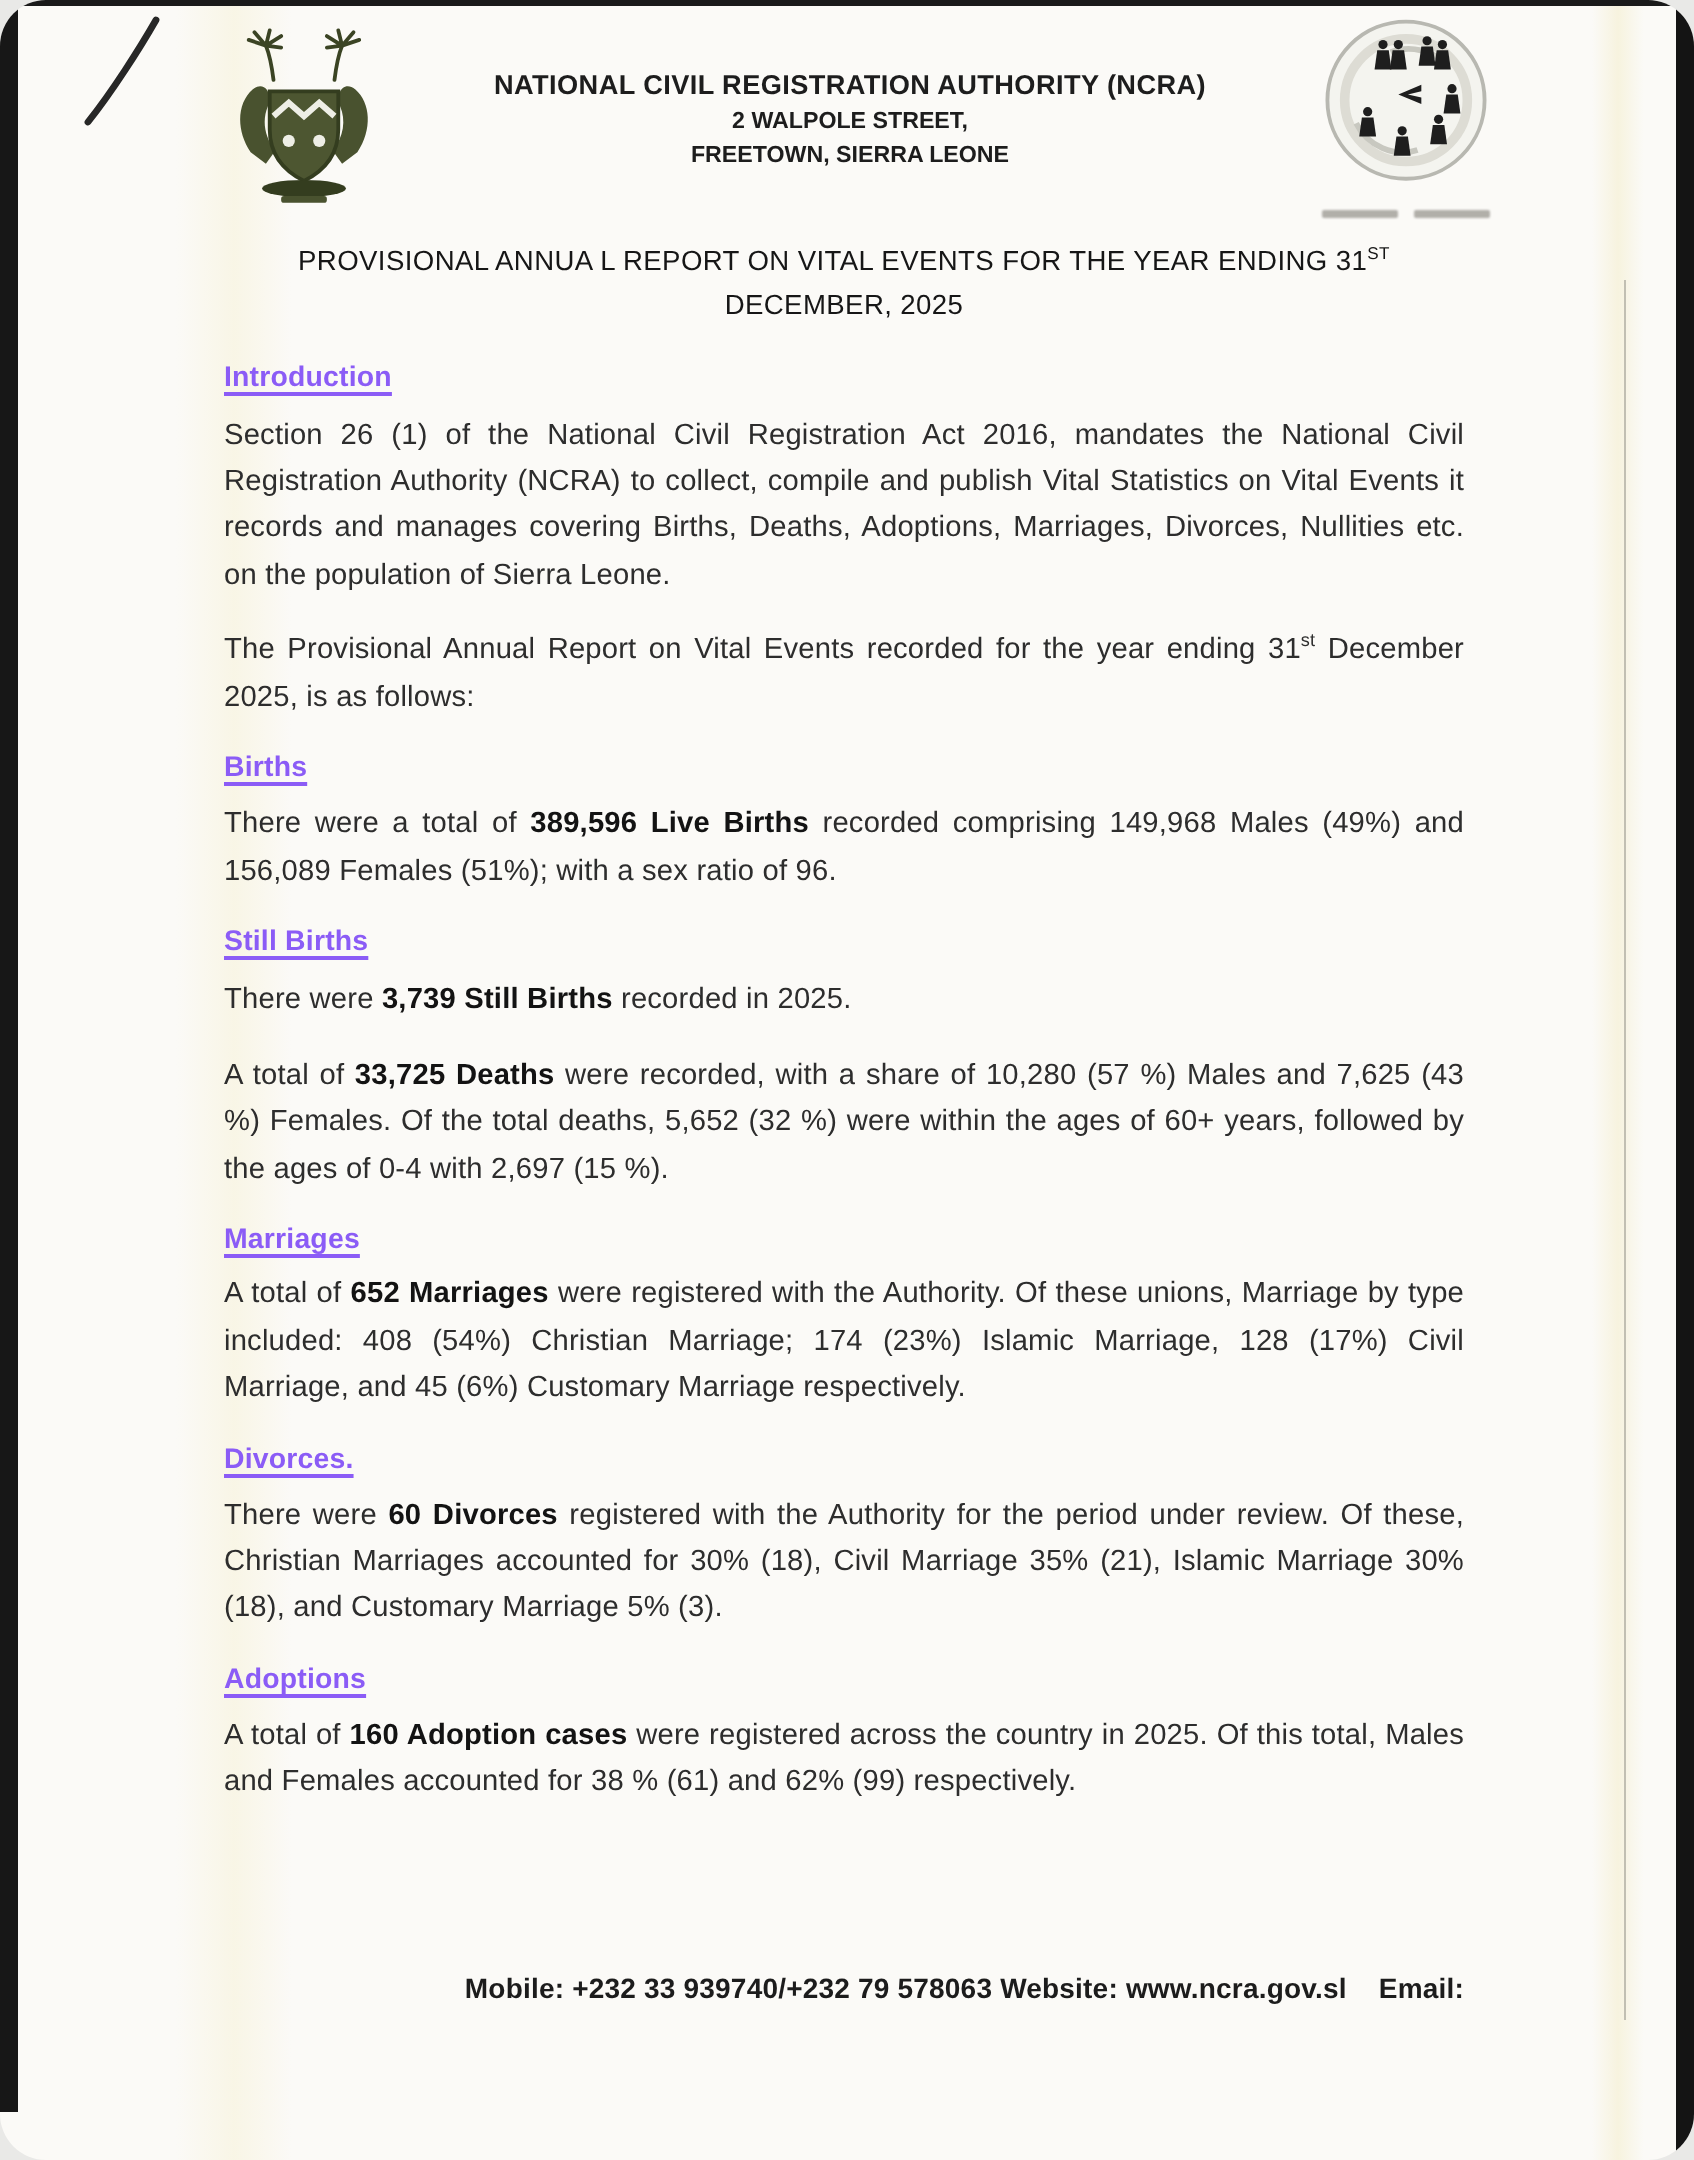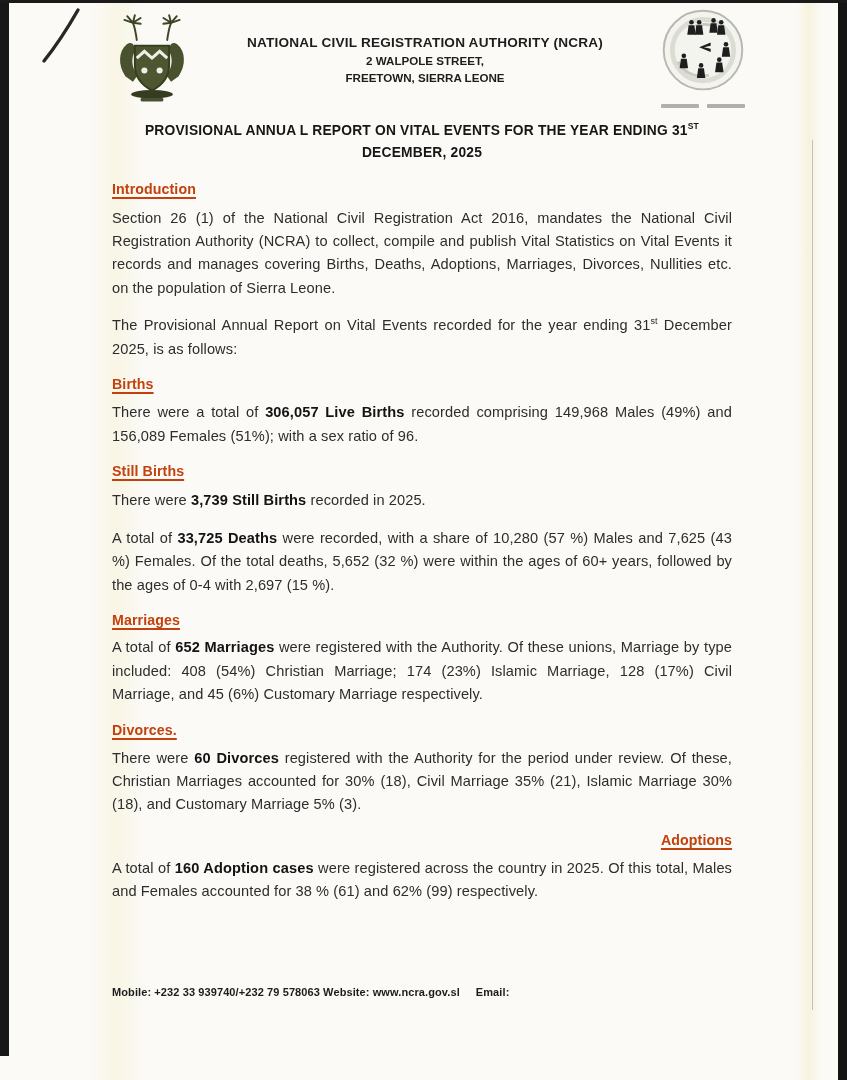--- a/index.html
+++ b/index.html
@@ -1,19 +1,19 @@
 <!DOCTYPE html>
 <html><head>
 <meta charset="utf-8">
 <style>
   html,body{margin:0;padding:0;background:#e9e9e7;}
   .scan{
     position:relative;width:847px;height:1080px;margin:0 auto;
     background:#fbfaf7;overflow:hidden;
-    font-family:"Liberation Sans", sans-serif;color:#2e2e2e;
+    font-family:"Liberation Sans", sans-serif;color:#2e2e2e;border-radius:23px;
   }
   
   .edge-left{position:absolute;left:0;top:0;width:9px;height:1056px;background:#171717;}
   .edge-right{position:absolute;right:0;top:0;width:9px;height:1080px;background:#141414;}
   .edge-top{position:absolute;left:0;top:0;width:847px;height:3px;background:#1a1a1a;}
   .warm-band-left{position:absolute;left:88px;top:0;width:58px;height:1080px;
     background:linear-gradient(to right,rgba(246,241,213,0),rgba(246,241,213,.5),rgba(246,241,213,0));}
   .warm-band-right{position:absolute;left:796px;top:0;width:26px;height:1080px;
     background:linear-gradient(to right,rgba(244,238,206,0),rgba(244,238,206,.6),rgba(244,238,206,0));}
   .page-edge-line{position:absolute;left:812px;top:140px;width:1px;height:870px;background:rgba(150,148,138,.55);}
@@ -23,46 +23,46 @@
   .coat{position:absolute;left:112px;top:14px;}
   .header-center{position:absolute;left:188px;top:34px;width:474px;text-align:center;color:#1d1d1d;}
   .org-name{font-size:13.6px;font-weight:bold;letter-spacing:.2px;line-height:18px;}
   .org-addr{font-size:11.6px;font-weight:bold;line-height:17px;}
   .seal{position:absolute;left:653px;top:6px;width:100px;text-align:center;}
   .seal-caption{display:flex;justify-content:center;gap:8px;margin-top:2px;filter:blur(.6px);}
   .seal-caption i{display:block;width:38px;height:4px;background:#98968f;opacity:.75;border-radius:1px;}
 
   
   .content{position:absolute;left:112px;top:0;width:620px;}
-  .title{margin-top:120px;text-align:center;font-size:13.8px;font-weight:bold;
+  .title{margin-top:120px;text-align:center;font-size:13.8px;font-weight:normal;
     line-height:22px;color:#161616;letter-spacing:.2px;}
   sup{font-size:62%;vertical-align:super;line-height:0;}
-  .heading{font-size:14.2px;font-weight:bold;color:#c2410c;line-height:18px;
+  .heading{font-size:14.2px;font-weight:bold;color:#8b5cf6;line-height:18px;
     text-decoration:underline;text-underline-offset:3px;text-decoration-thickness:1.6px;letter-spacing:.1px;}
   .para{font-size:14.6px;line-height:23.2px;text-align:justify;color:#2d2d2d;letter-spacing:.1px;}
   .para b{font-weight:bold;color:#131313;}
 
   .mt-title-h{margin-top:16px;}
   .mt-h-p{margin-top:9px;}
   .m-p1-p2{margin-top:9px;}
   .mt-births{margin-top:11px;}
   .mt-still{margin-top:11px;}
   .mt-deaths{margin-top:10px;}
   .mt-deaths-p{margin-top:7px;}
   .mt-marr{margin-top:13px;}
   .mt-marr-p{margin-top:7px;}
   .mt-div{margin-top:8px;}
   .mt-div-p{margin-top:8px;}
-  .mt-adopt{margin-top:9px;text-align:right;}
+  .mt-adopt{margin-top:9px;}
   .mt-adopt-p{margin-top:8px;}
   .mt-births-p{margin-top:8px;}
   .mt-still-p{margin-top:9px;}
 
-  .footer{position:absolute;left:112px;top:986px;width:620px;text-align:left;
-    font-size:11px;font-weight:bold;color:#1c1c1c;letter-spacing:.1px;}
+  .footer{position:absolute;left:112px;top:986px;width:620px;text-align:right;
+    font-size:14px;font-weight:bold;color:#1c1c1c;letter-spacing:.1px;}
   .footer .gap{margin-left:16px;}
 </style>
 </head>
 <body>
 
 <div class="scan">
 
   <div class="warm-band-left"></div>
   <div class="warm-band-right"></div>
   <div class="page-edge-line"></div>
@@ -133,21 +133,21 @@
     <div class="title">
       <div><span>PROVISIONAL ANNUA L REPORT ON VITAL EVENTS FOR THE YEAR ENDING 31</span><sup>ST</sup></div>
       <div>DECEMBER, 2025</div>
     </div>
 
     <div class="heading mt-title-h">Introduction</div>
     <p class="para mt-h-p"><span>Section 26 (1) of the National Civil Registration Act 2016, mandates the National Civil Registration Authority (NCRA) to collect, compile and publish Vital Statistics on Vital Events it records and manages covering Births, Deaths, Adoptions, Marriages, Divorces, Nullities etc. on the population of Sierra Leone.</span></p>
     <p class="para m-p1-p2"><span>The Provisional Annual Report on Vital Events recorded for the year ending 31</span><sup>st</sup><span> December 2025, is as follows:</span></p>
 
     <div class="heading mt-births">Births</div>
-    <p class="para mt-births-p"><span>There were a total of </span><b>306,057 Live Births</b><span> recorded comprising 149,968 Males (49%) and 156,089 Females (51%); with a sex ratio of 96.</span></p>
+    <p class="para mt-births-p"><span>There were a total of </span><b>389,596 Live Births</b><span> recorded comprising 149,968 Males (49%) and 156,089 Females (51%); with a sex ratio of 96.</span></p>
 
     <div class="heading mt-still">Still Births</div>
     <p class="para mt-still-p"><span>There were </span><b>3,739 Still Births</b><span> recorded in 2025.</span></p>
 
     <p class="para mt-deaths-p"><span>A total of </span><b>33,725 Deaths</b><span> were recorded, with a share of 10,280 (57 %) Males and 7,625 (43 %) Females. Of the total deaths, 5,652 (32 %) were within the ages of 60+ years, followed by the ages of 0-4 with 2,697 (15 %).</span></p>
 
     <div class="heading mt-marr">Marriages</div>
     <p class="para mt-marr-p"><span>A total of </span><b>652 Marriages</b><span> were registered  with the Authority. Of these unions, Marriage by type included: 408 (54%) Christian Marriage; 174 (23%) Islamic Marriage, 128 (17%) Civil Marriage, and 45 (6%) Customary Marriage respectively.</span></p>
 
     <div class="heading mt-div">Divorces.</div>

